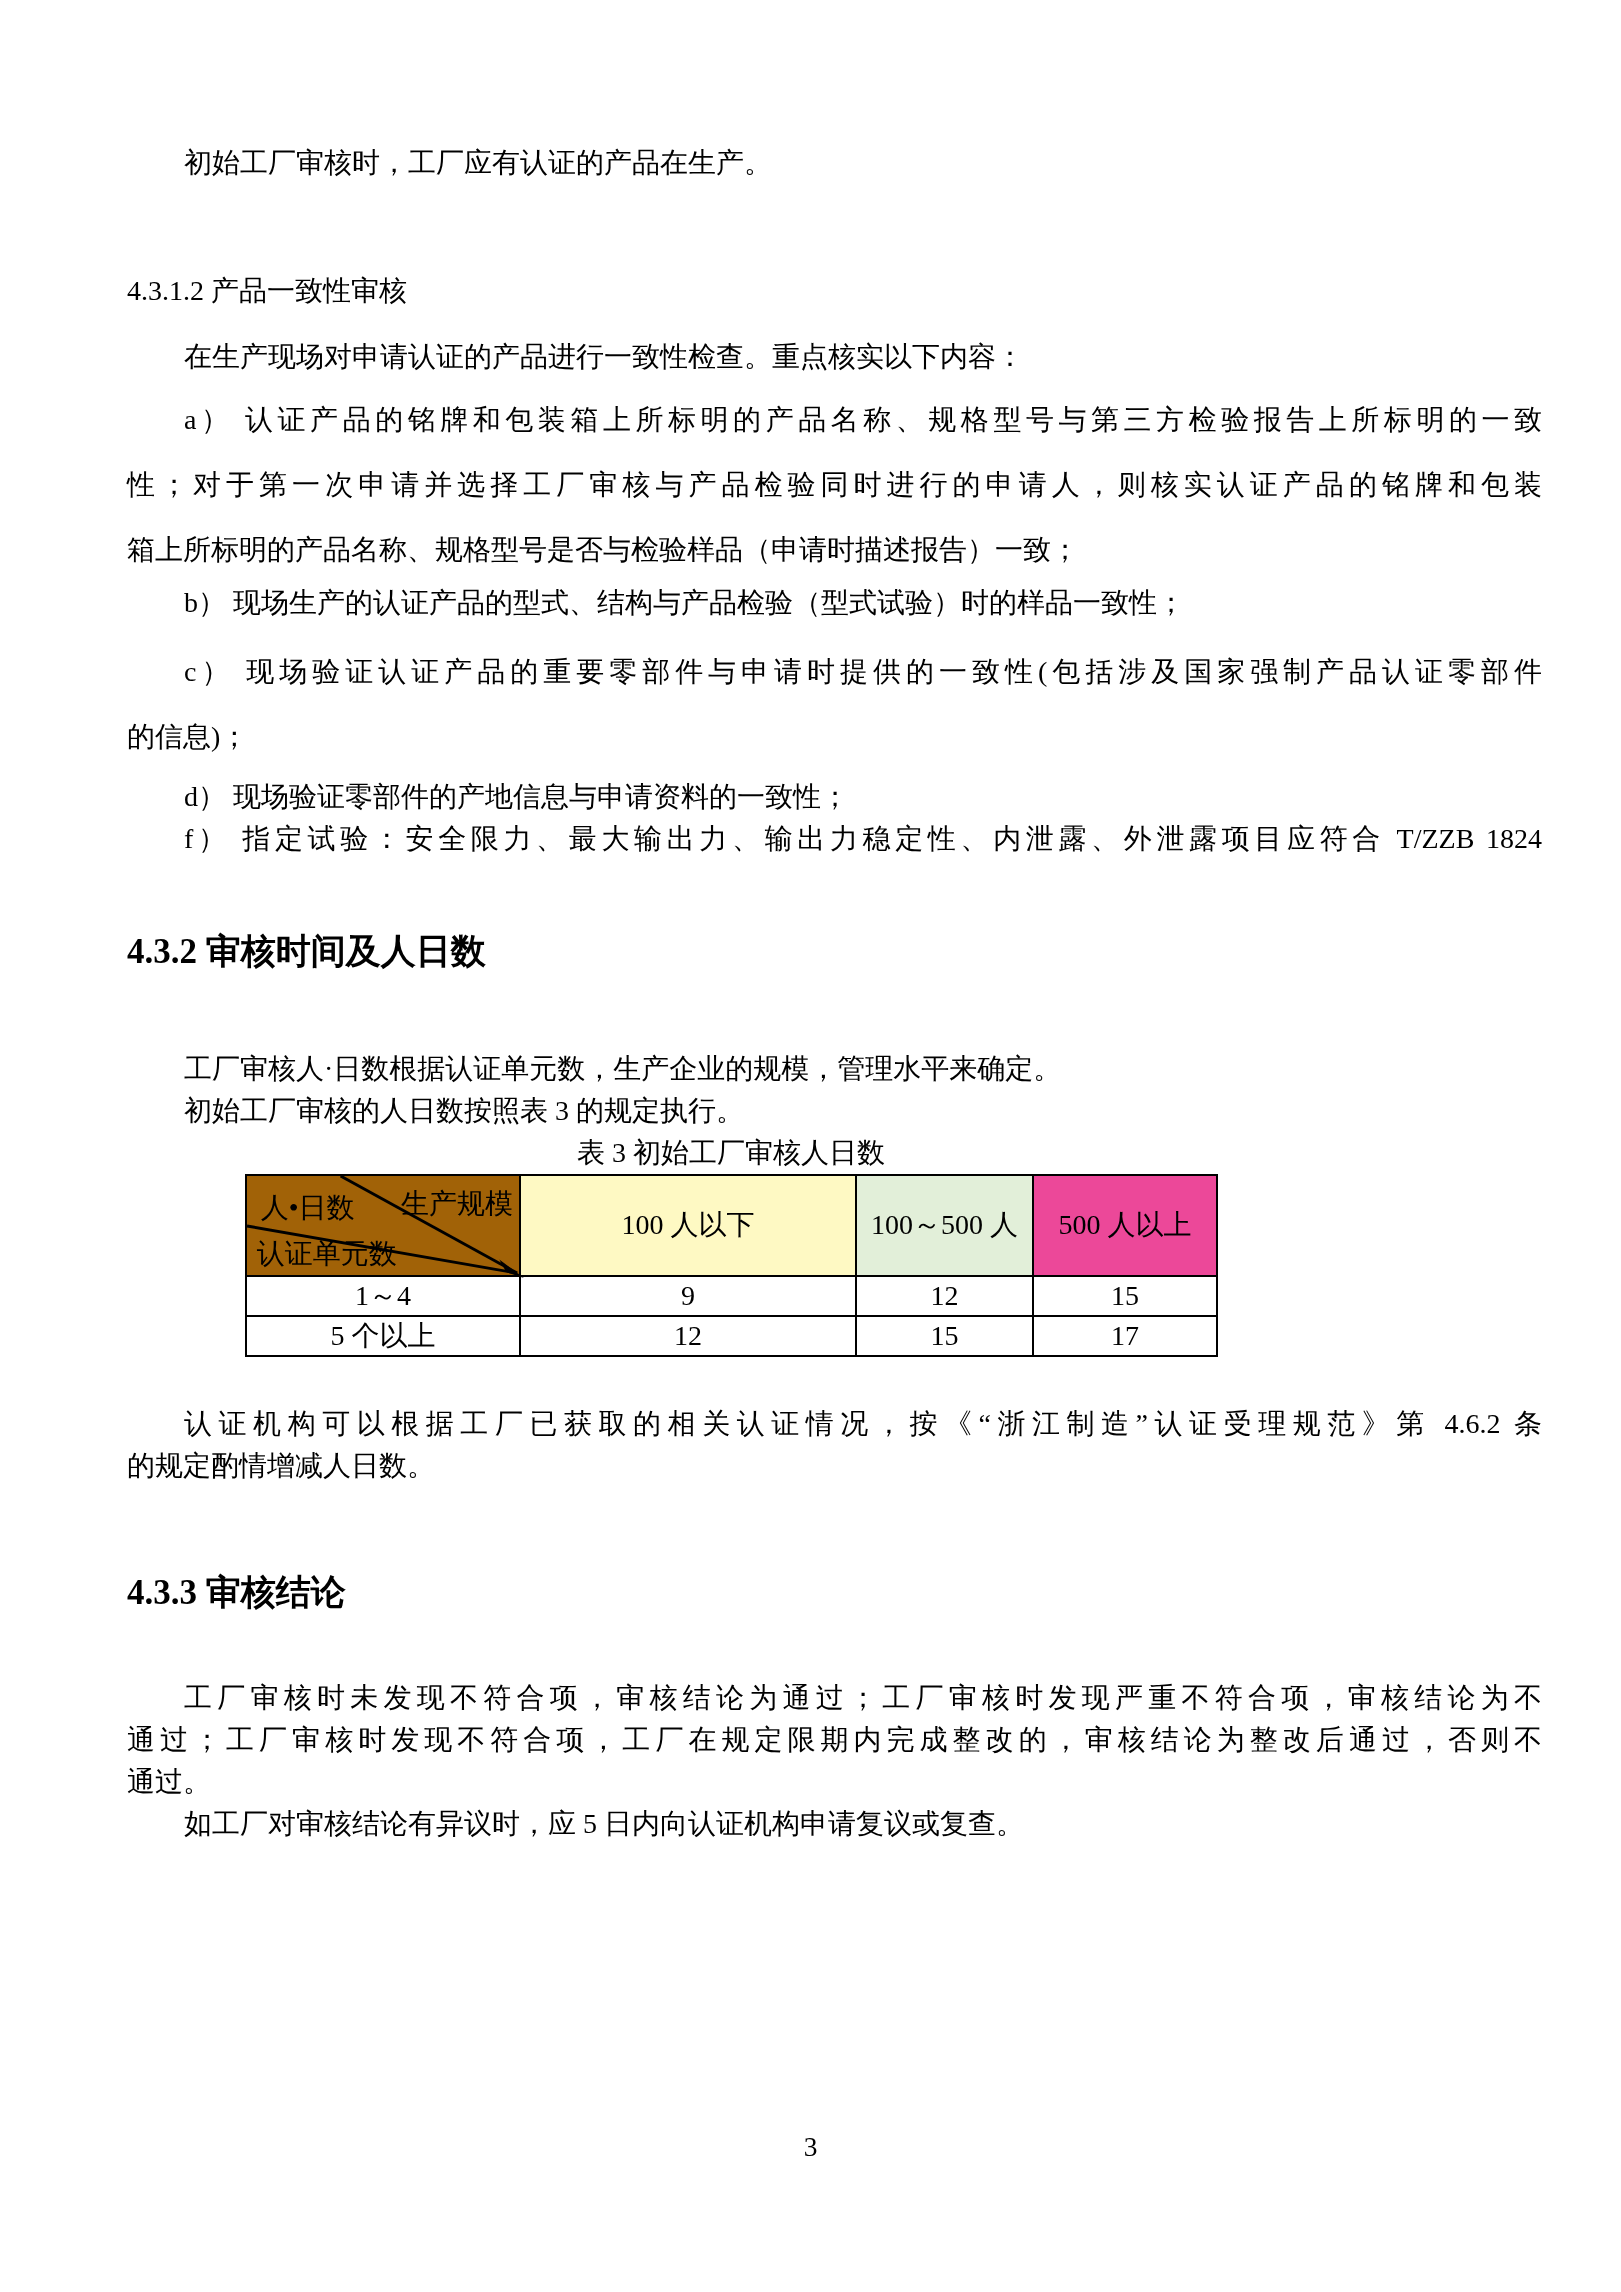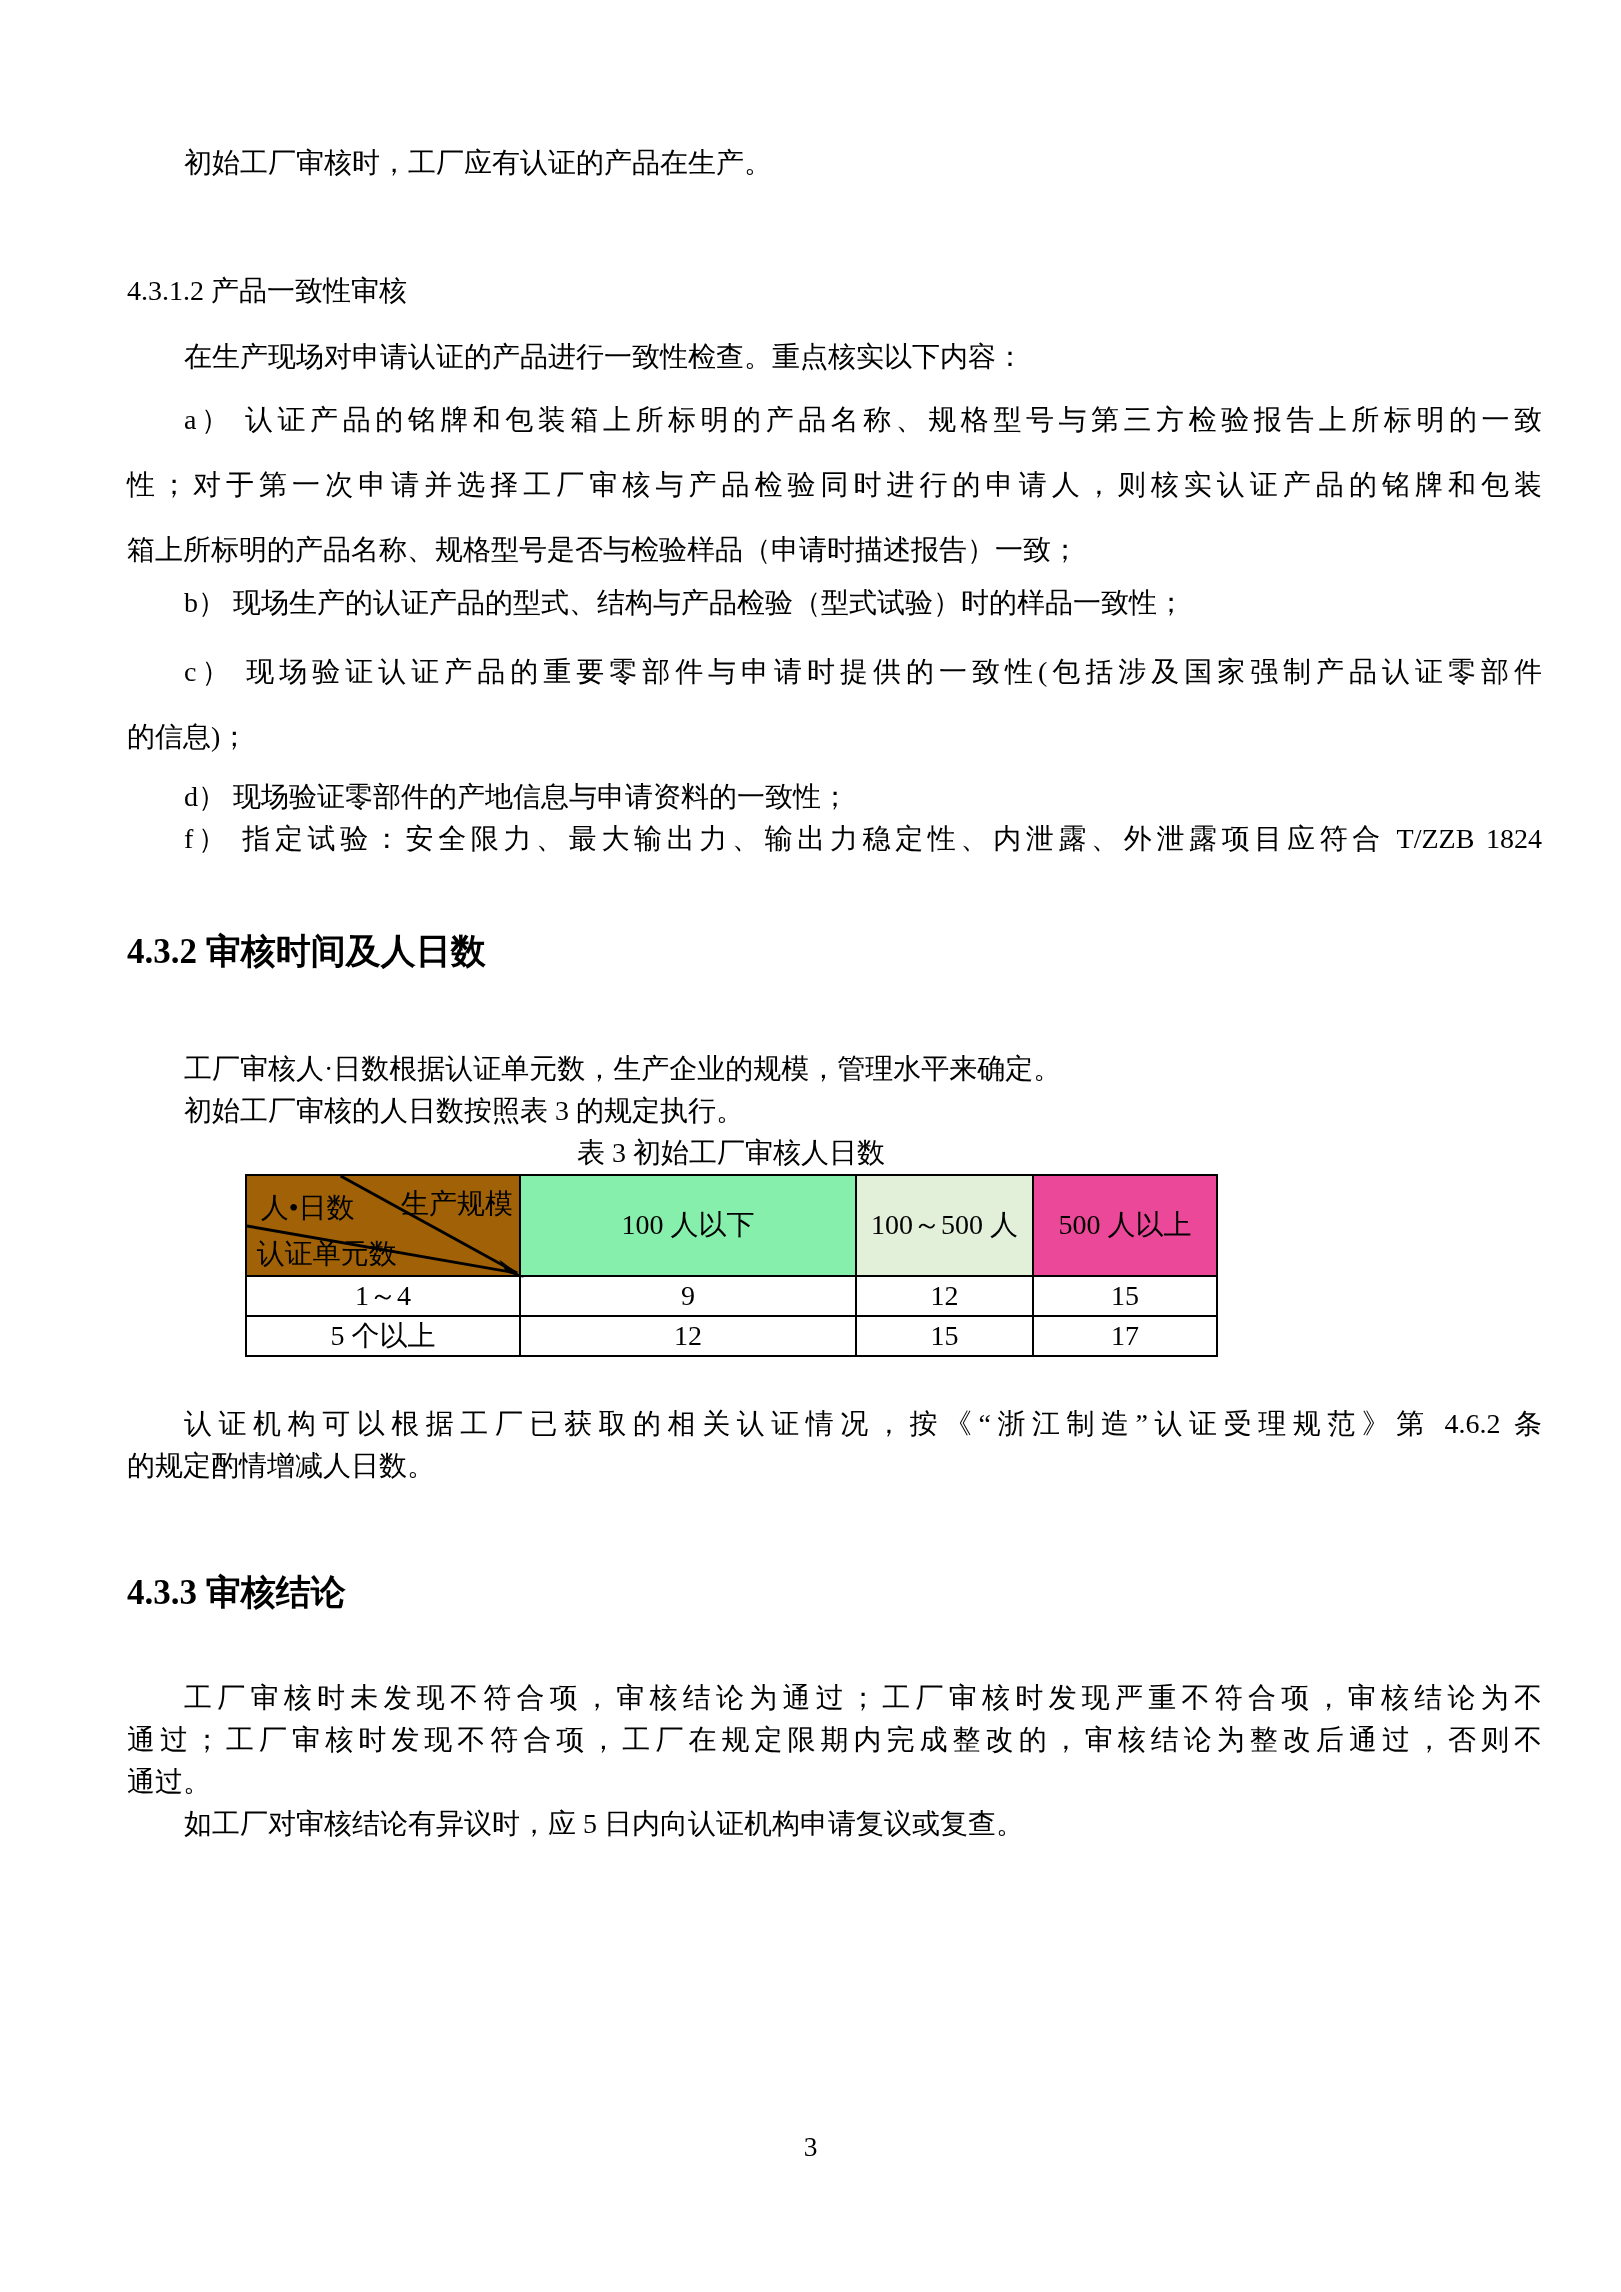--- a/index.html
+++ b/index.html
@@ -122,21 +122,21 @@
         <td class="hdr diag" style="background: #a16207;">
           <svg viewBox="0 0 276 103" preserveAspectRatio="none">
             <line x1="95" y1="0" x2="274" y2="101" stroke="#000" stroke-width="3"></line>
             <line x1="0" y1="52" x2="274" y2="101" stroke="#000" stroke-width="3"></line>
             <polygon points="281,106 256,87 263,100" fill="#000"></polygon>
           </svg>
           <span class="diag-lab lab-renri">人•日数</span>
           <span class="diag-lab lab-guimo">生产规模</span>
           <span class="diag-lab lab-danyuan">认证单元数</span>
         </td>
-        <td class="hdr" style="background: #86efac;">100 人以下</td>
+        <td class="hdr" style="background: #fef9c3;">100 人以下</td>
         <td class="hdr" style="background: rgb(226, 239, 217); margin-left: 28px;">100～500 人</td>
         <td class="hdr" style="background: #ec4899;">500 人以上</td>
       </tr>
       <tr class="r1">
         <td>1～4</td>
         <td>9</td>
         <td>12</td>
         <td>15</td>
       </tr>
       <tr class="r2">

